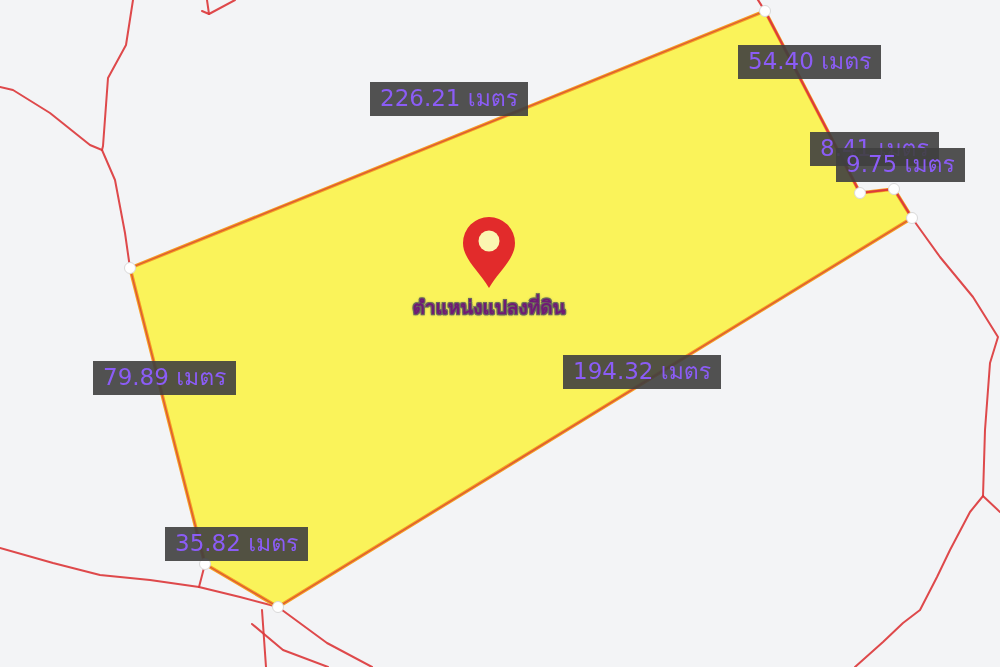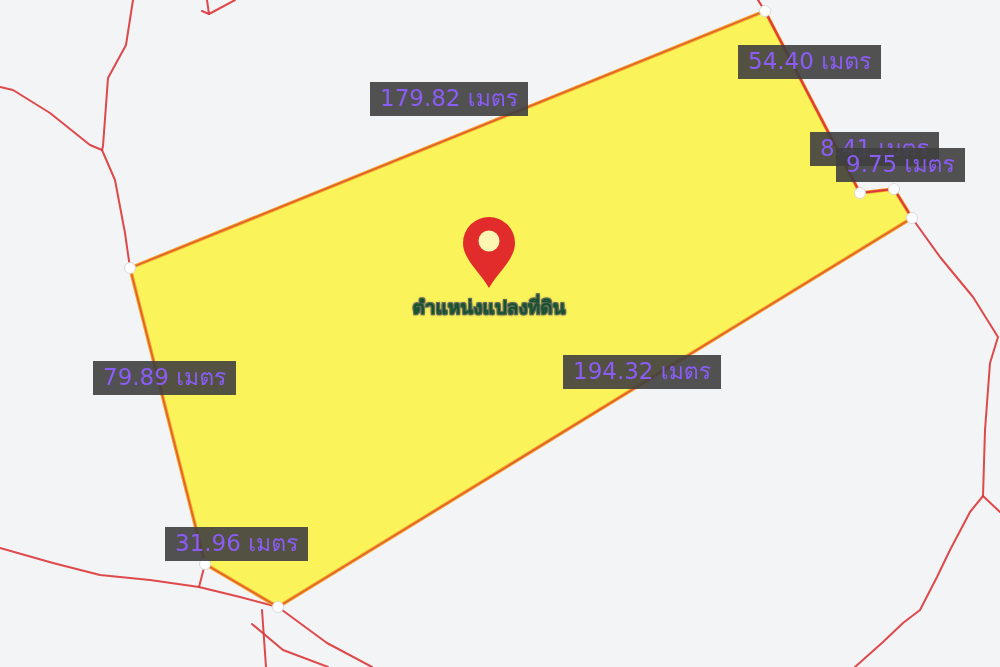--- a/index.html
+++ b/index.html
@@ -15,21 +15,21 @@
     background:rgba(63,63,63,0.9);
     color:#8b5cf6;
     font-size:23px;
     line-height:29px;
     padding:2px 10px 3px 10px;
     white-space:nowrap;
   }
   .pin-caption{
     position:absolute;
     transform:translateX(-50%);
-    color:#14532d;
+    color:#701a75;
     font-size:19px;
     font-weight:bold;
     white-space:nowrap;
     text-shadow:
       -1px -1px 0 #6b6b5a, 1px -1px 0 #6b6b5a,
       -1px 1px 0 #6b6b5a, 1px 1px 0 #6b6b5a,
       0 0 3px #55554a;
   }
 </style>
 </head>
@@ -70,22 +70,22 @@
         <circle cx="205" cy="564" r="5.5" fill="#ffffff" stroke="#d9d9d9" stroke-width="1"></circle>
       </g>
     <g>
         <path d="M 489 288 C 479 271 463 259 463 243
      A 26 26 0 1 1 515 243
      C 515 259 499 271 489 288 Z" fill="#e22b2b"></path>
         <circle cx="489" cy="241" r="10.5" fill="#fbf6b1"></circle>
       </g>
   </svg>
   <div class="labels">
-      <div class="mlabel" style="left: 370px; top: 82px;">179.82 เมตร</div>
+      <div class="mlabel" style="left: 370px; top: 82px;">226.21 เมตร</div>
       <div class="mlabel" style="left: 738px; top: 45px;">54.40 เมตร</div>
       <div class="mlabel" style="left: 810px; top: 132px;">8.41 เมตร</div>
       <div class="mlabel" style="left: 836px; top: 148px;">9.75 เมตร</div>
       <div class="mlabel" style="left: 93px; top: 361px;">79.89 เมตร</div>
       <div class="mlabel" style="left: 515px; top: 355px; margin-left: 48px;">194.32 เมตร</div>
-      <div class="mlabel" style="left: 165px; top: 527px;">31.96 เมตร</div>
+      <div class="mlabel" style="left: 165px; top: 527px;">35.82 เมตร</div>
     </div>
   <div class="pin-caption" style="left: 489px; top: 292px;">ตำแหน่งแปลงที่ดิน</div>
 </div>
 
 </body></html>

